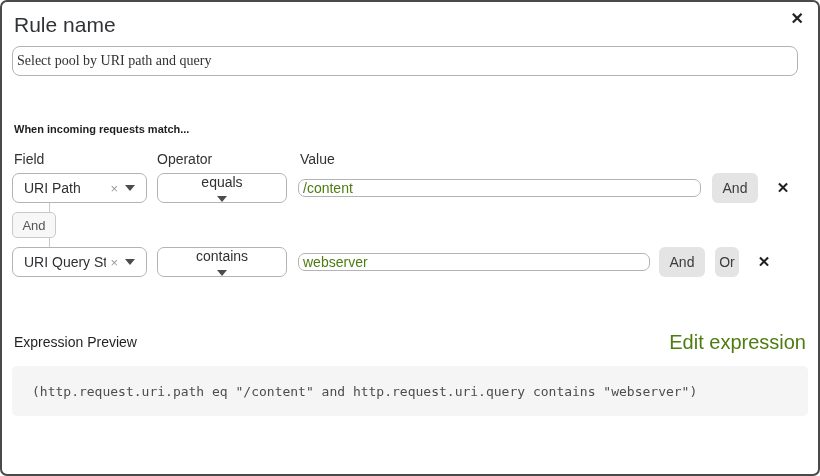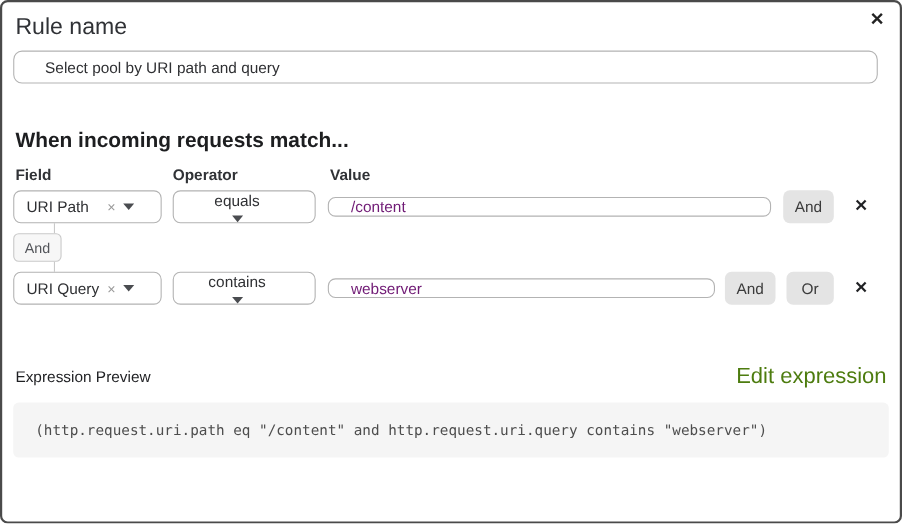--- a/index.html
+++ b/index.html
@@ -31,70 +31,70 @@
   }
   .hint{
     margin:2px 0 0 2px;
     font-size:14px;line-height:16px;color:#9b9b9b;
   }
   .text-input{
     display:block;
     margin-top:12px;
     width:786px;height:30px;
     border:1px solid #b3b3b3;border-radius:8px;
-    padding:0 28px;
+    padding:0 4px;
     font-size:14px;color:#2f3033;
-    font-family:Liberation Sans, sans-serif;
+    font-family:Liberation Serif, serif;
     outline:none;background:#fff;
   }
   .section-heading{
     margin:44px 0 0 2px;
-    font-size:19px;line-height:18px;font-weight:700;color:#1d1e20;
+    font-size:11px;line-height:18px;font-weight:700;color:#1d1e20;
   }
   .col-labels{
     display:flex;margin:13px 0 6px 2px;
-    font-size:14px;line-height:16px;color:#303236;font-weight:bold;
+    font-size:14px;line-height:16px;color:#303236;
   }
   .col-labels .c1{width:143px;}
   .col-labels .c2{width:143px;}
   .cond-row{display:flex;align-items:center;height:30px;}
   .select{
     display:flex;align-items:center;
     height:30px;border:1px solid #b3b3b3;border-radius:7px;
-    background:#fff;padding:0 24px 0 11px;cursor:pointer;
+    background:#fff;padding:0 11px 0 11px;cursor:pointer;
   }
   .select .sel-text{
     flex:1;font-size:14px;color:#2f3033;white-space:nowrap;overflow:hidden;
   }
   .select.w-field{width:135px;margin-right:10px;}
   .select.w-op{width:130px;margin-right:11px;flex-direction:column;}
   .clear-x{
     font-size:13px;color:#9a9a9a;margin:0 7px 0 4px;line-height:1;cursor:pointer;
   }
   .caret{
     width:0;height:0;
     border-left:5px solid transparent;border-right:5px solid transparent;
     border-top:6px solid #4a4c50;
     cursor:pointer;
   }
   .value-input{
     height:18px;border:1px solid #b3b3b3;border-radius:7px;
-    padding:0 20px;font-size:14px;color:#701a75;outline:none;background:#fff;
+    padding:0 4px;font-size:14px;color:#4d7c0f;outline:none;background:#fff;
     font-family:"Liberation Sans", sans-serif;
   }
   .row1 .value-input{width:403px;margin-right:11px;}
   .row2 .value-input{width:352px;margin-right:9px;}
   .gray-btn{
     height:30px;border:none;border-radius:6px;background:#e4e4e4;
     font-size:14px;color:#3b3b3b;cursor:pointer;
     font-family:"Liberation Sans", sans-serif;
     padding:0;
   }
   .btn-and{width:46px;}
-  .btn-or{width:43px;margin-left:10px;}
+  .btn-or{width:24px;margin-left:10px;}
   .remove-x{
     margin-left:17px;margin-right:17px;
     width:16px;text-align:center;
     font-size:15px;font-weight:800;color:#1f2023;cursor:pointer;line-height:30px;
   }
   .connector{margin-left:0;}
   .v-line{width:1px;height:9px;background:#c9c9c9;margin-left:37px;}
   .and-badge{
     width:44px;height:26px;
     background:#f7f7f7;border:1px solid #c9c9c9;border-radius:5px;

